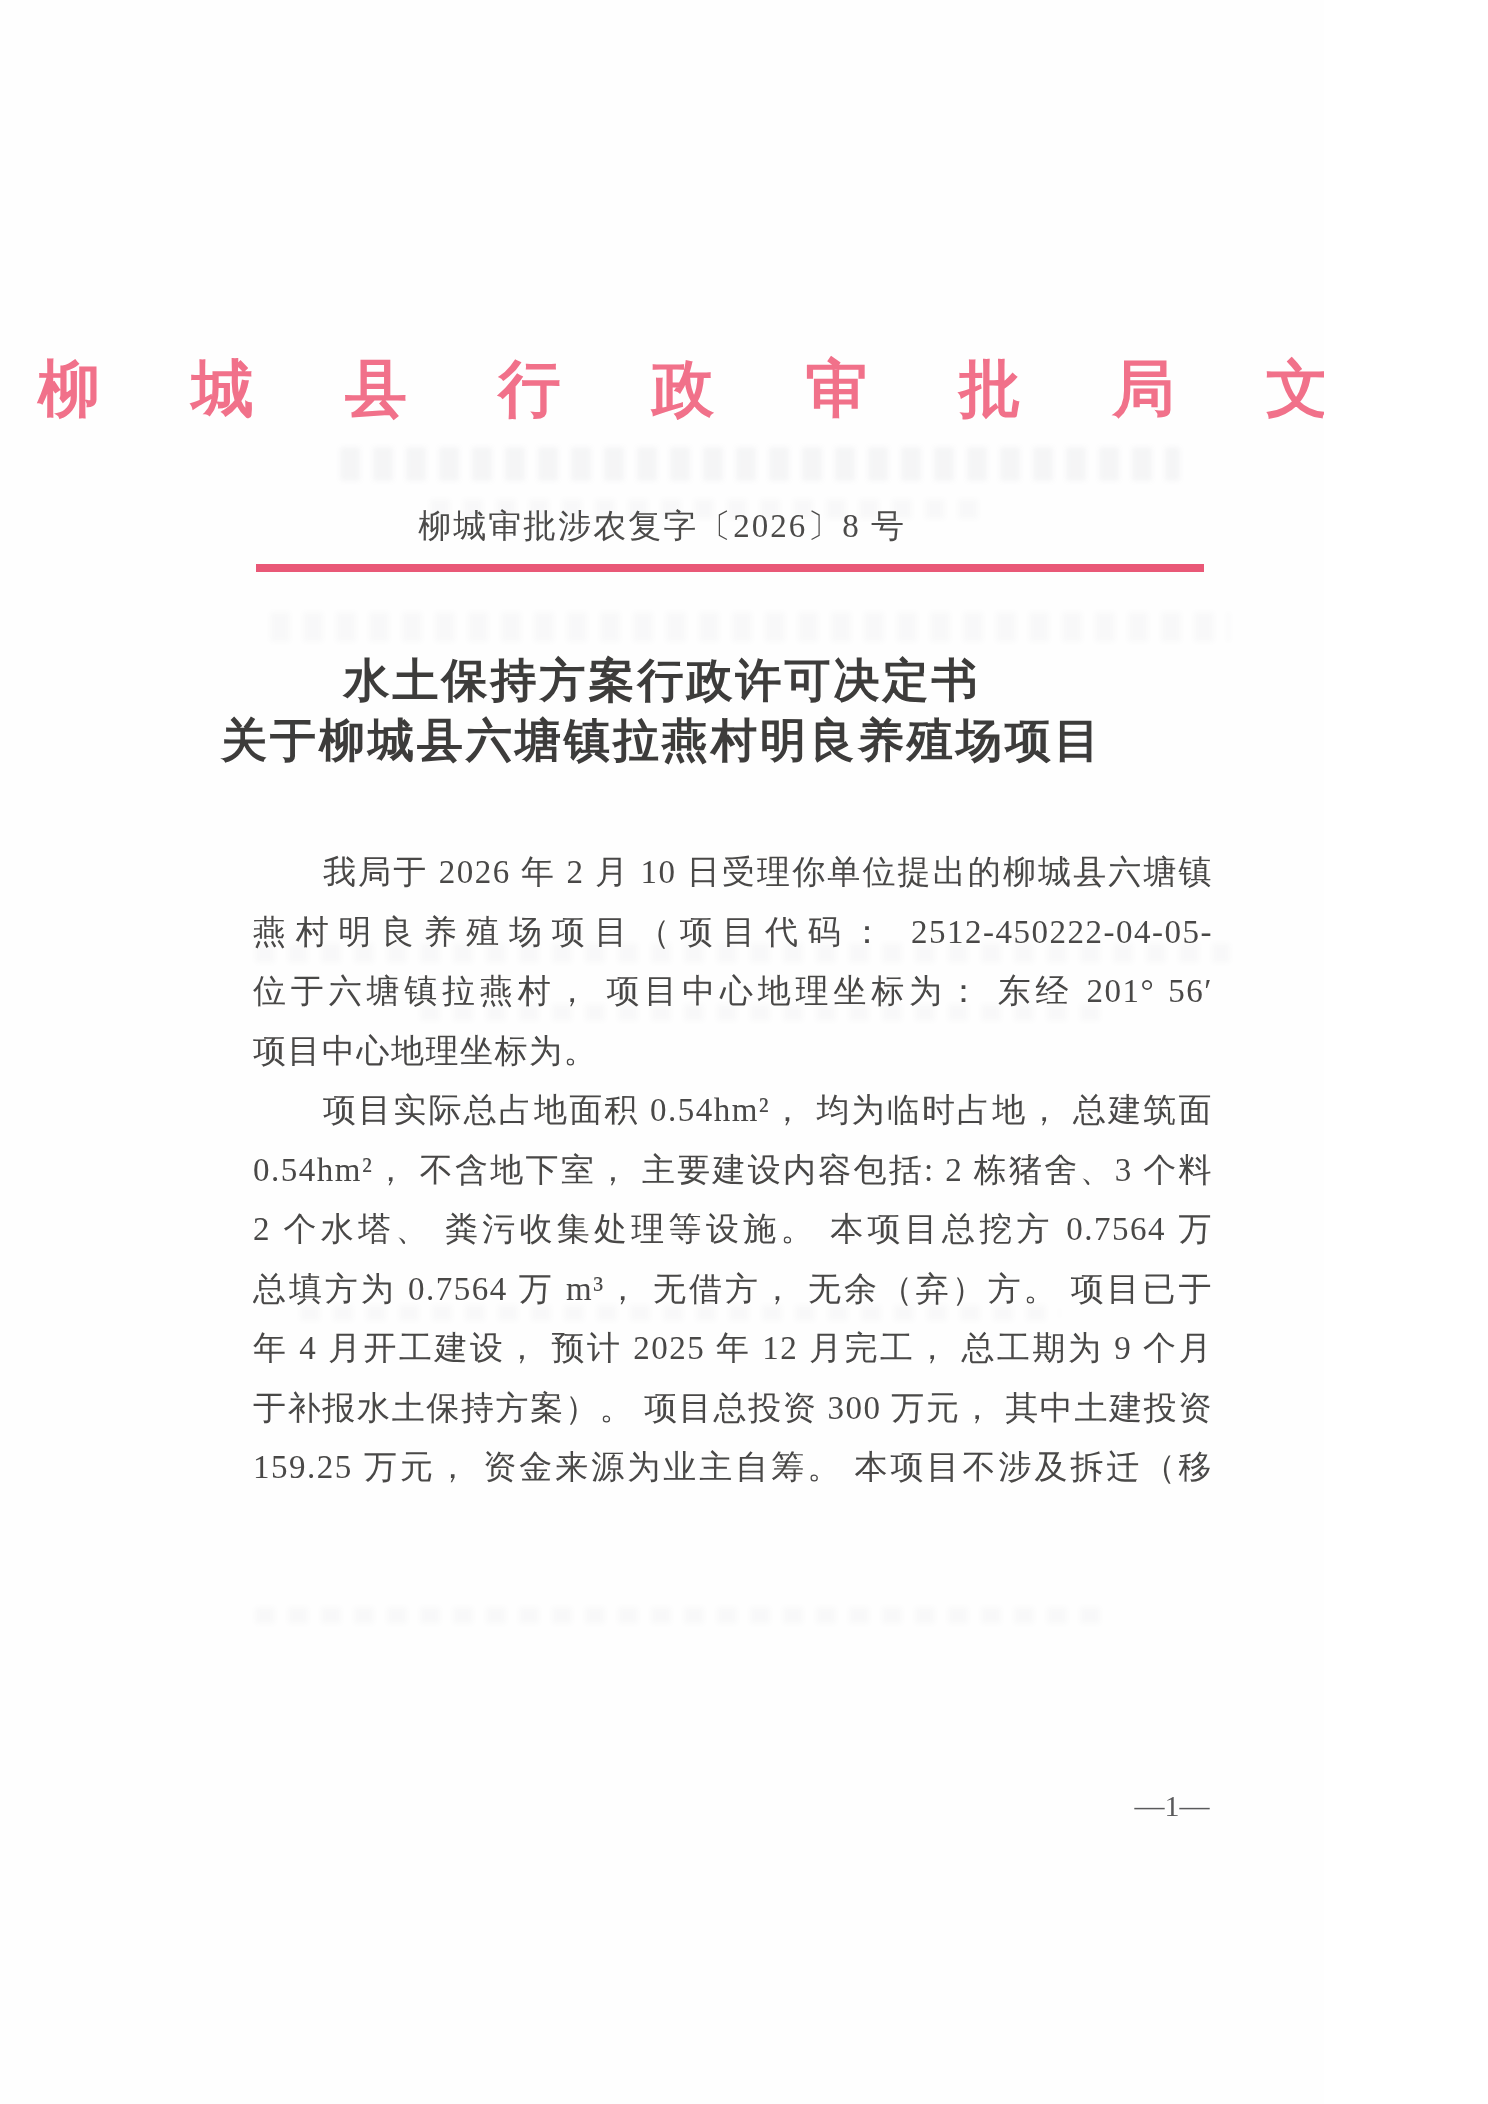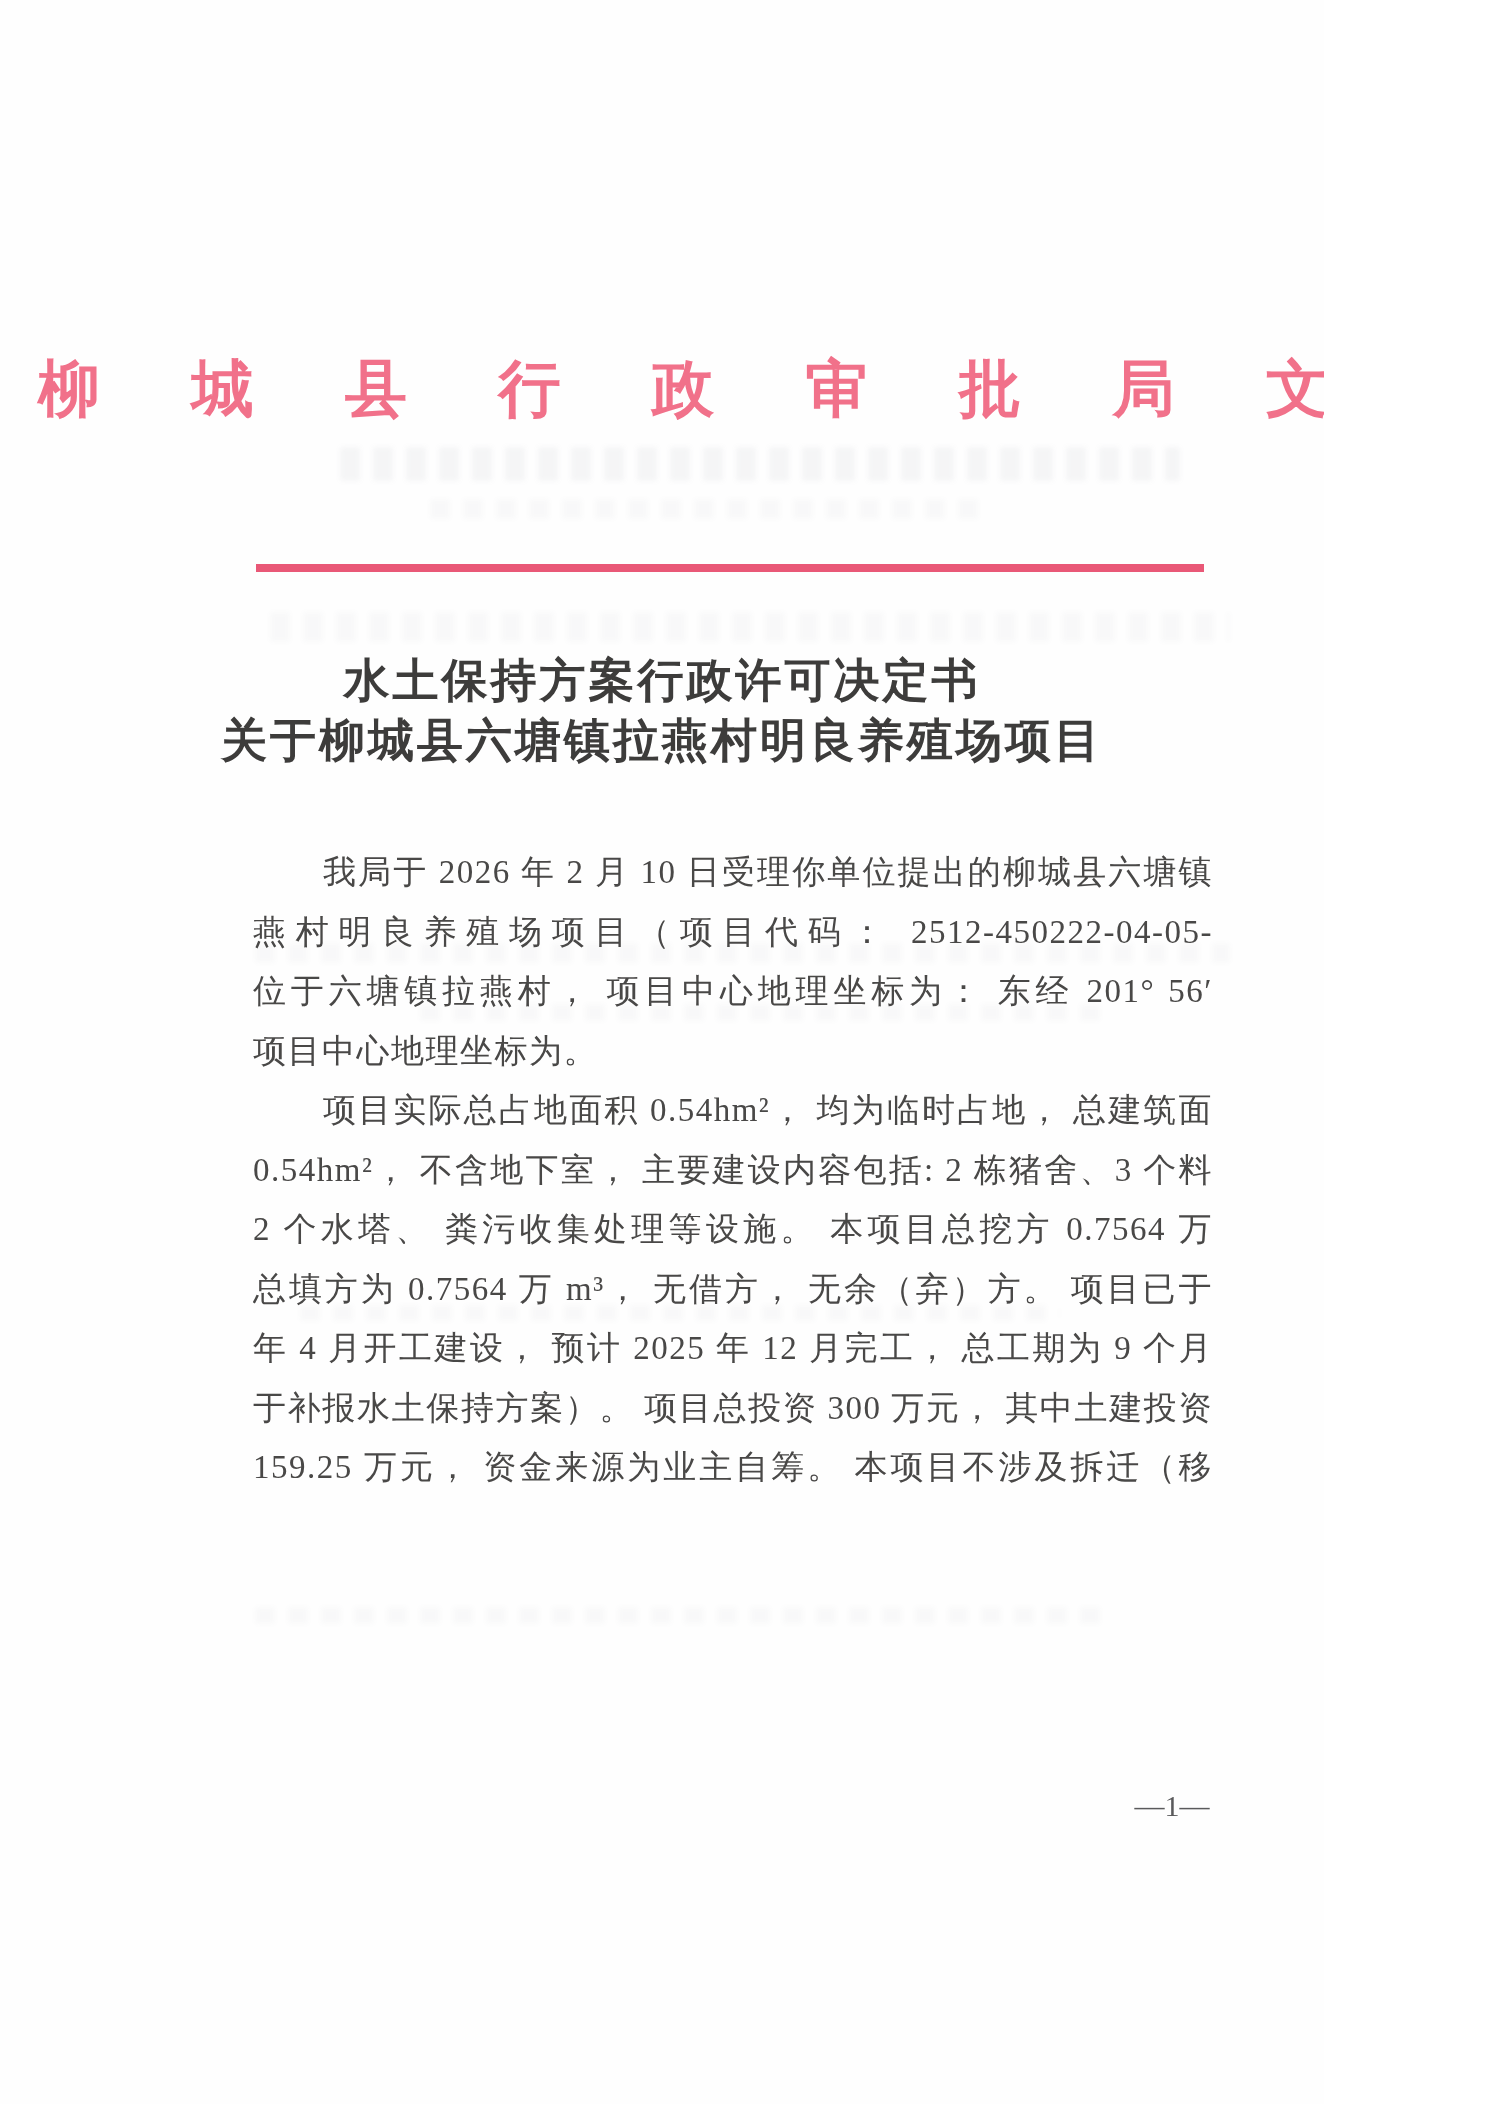--- a/index.html
+++ b/index.html
@@ -130,20 +130,21 @@
   <div class="ghost g1"></div>
   <div class="ghost g2 faint"></div>
   <div class="ghost g3 faint"></div>
   <div class="ghost g4 faint"></div>
   <div class="ghost g5 faint"></div>
   <div class="ghost g6 faint"></div>
   <div class="ghost g7 faint"></div>
 
   <div class="agency-title">柳 城 县 行 政 审 批 局 文 件</div>
 
+  <div class="doc-number">柳城审批涉农复字〔2026〕8 号</div>
 
   <div class="red-rule"></div>
 
   <div class="doc-title">
     <div>水土保持方案行政许可决定书</div>
     <div>关于柳城县六塘镇拉燕村明良养殖场项目</div>
   </div>
 
   <div class="body-block">
     <div class="line fill indent">我局于 2026 年 2 月 10 日受理你单位提出的柳城县六塘镇拉</div>

